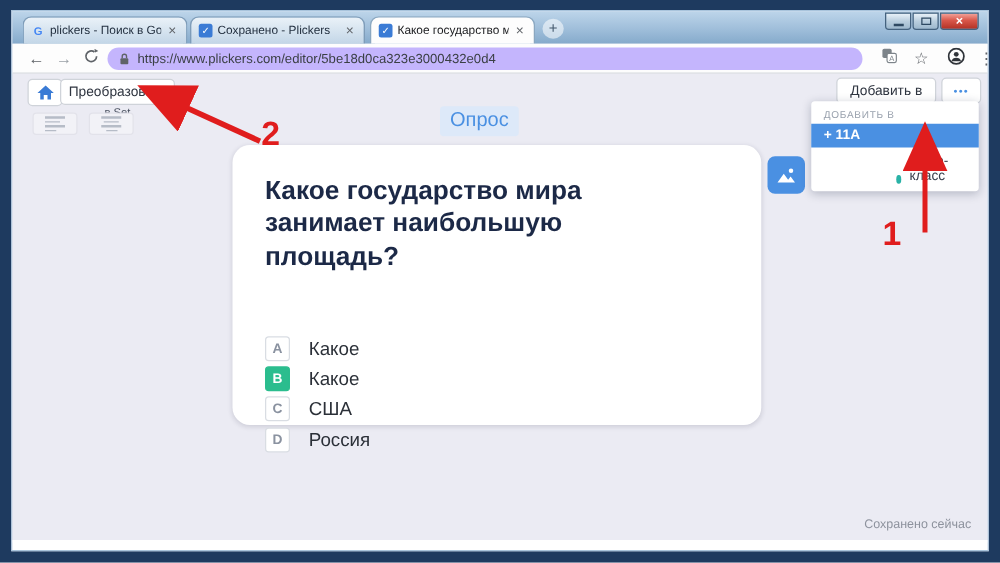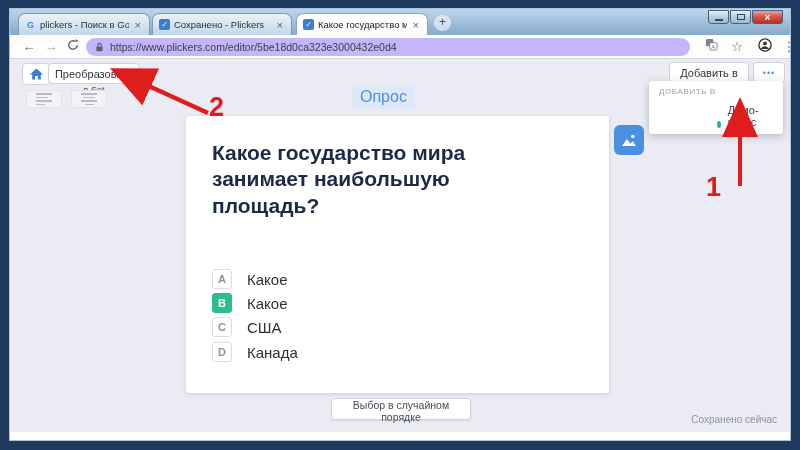--- a/index.html
+++ b/index.html
@@ -73,22 +73,22 @@
   .more-btn { position:absolute; left:743px; top:3px; width:32px; height:21px; color:#4a90e2;
               font-size:9px; letter-spacing:1px; line-height:18px; }
 
   .dropdown { position:absolute; left:639px; top:22px; width:134px; background:#fff; border-radius:3px;
               box-shadow:0 2px 8px rgba(20,30,60,.25); padding-bottom:4px; z-index:20; }
   .dd-header { font-size:8px; letter-spacing:.6px; color:#99a1ad; padding:6px 10px 3px; }
   .dd-row-sel { background:#4a90e2; color:#fff; font-size:11px; font-weight:bold; padding:3px 10px 4px; cursor:pointer; }
   .dd-row { color:#39404d; font-size:11px; padding:5px 24px 2px; display:flex; align-items:flex-end; cursor:pointer;margin-left:44px; }
   .dd-dot { width:7px; height:7px; border-radius:50%; background:#29b2a6; margin-right:7px; }
 
-  .card { position:absolute; left:176px; top:57px; width:423px; height:277px; background:#fff;
-          border-radius:3px; box-shadow:0 1px 4px rgba(30,30,60,.14); }
+  .card { position:absolute; left:176px; top:57px; width:423px; height:224px; background:#fff;
+          border-radius:14px; box-shadow:0 1px 4px rgba(30,30,60,.14); }
   .question { position:absolute; left:26px; top:24px; width:290px; font-size:21px; font-weight:bold;
               color:#1c2947; line-height:1.26; cursor:text; }
   .choice { position:absolute; left:26px; display:flex; align-items:center; cursor:pointer; }
   .badge { width:20px; height:20px; border:1px solid #d9dde3; border-radius:3px; background:#fff;
            color:#8a92a0; font-size:11px; font-weight:bold; text-align:center; line-height:19px; cursor:pointer; }
   .badge.correct { background:#2bbd8e; border-color:#2bbd8e; color:#fff; }
   .choice-text { margin-left:15px; font-size:15px; color:#2b3038; cursor:text; }
 
   .img-btn { position:absolute; left:604px; top:66px; width:30px; height:30px; background:#4a90e2;
              border:none; border-radius:6px; display:flex; align-items:center; justify-content:center; cursor:pointer; }
@@ -197,20 +197,21 @@
 
     <div class="toggle">
       <button class="off">Опрос</button>
     </div>
 
     <button class="btn addto-btn">Добавить в</button>
     <button class="btn more-btn">•••</button>
 
     <div class="dropdown">
       <div class="dd-header">ДОБАВИТЬ В</div>
+      <div class="dd-row-sel">+ 11A</div>
       <div class="dd-row">
         <span class="dd-dot"></span>
         <span>Демо-класс</span>
       </div>
     </div>
 
     <div class="card">
       <div class="question">Какое государство мира занимает наибольшую площадь?</div>
 
       <div class="choice" style="top:153px;">
@@ -220,32 +221,31 @@
       <div class="choice" style="top:177px;">
         <span class="badge correct">B</span>
         <span class="choice-text">Какое</span>
       </div>
       <div class="choice" style="top:201px;">
         <span class="badge">C</span>
         <span class="choice-text">США</span>
       </div>
       <div class="choice" style="top:226px;">
         <span class="badge">D</span>
-        <span class="choice-text">Канада</span>
+        <span class="choice-text">Россия</span>
       </div>
     </div>
 
     <button class="img-btn">
       <svg width="18" height="17" viewBox="0 0 18 17">
         <path d="M2 14 L7 7 L10.5 11.8 L12.5 9.2 L16 14 Z" fill="#ffffff"></path>
         <circle cx="12.8" cy="4.5" r="1.8" fill="#ffffff"></circle>
       </svg>
     </button>
 
-    <button class="btn shuffle-btn">Выбор в случайном порядке</button>
     <div class="saved">Сохранено сейчас</div>
   </div>
 
   <div class="statusbar"></div>
 </div>
 
 <svg class="overlay">
   <defs>
     <marker id="ah" markerWidth="10" markerHeight="9" refX="8" refY="4.5" orient="auto">
       <path d="M0,0 L10,4.5 L0,9 Z" fill="#e01d1d"></path>

